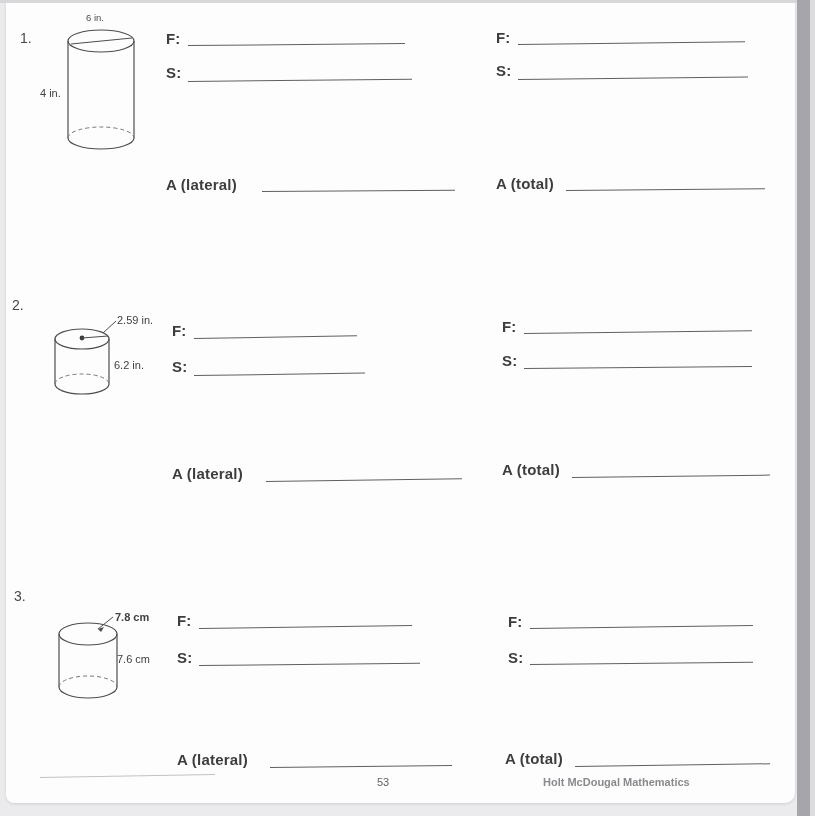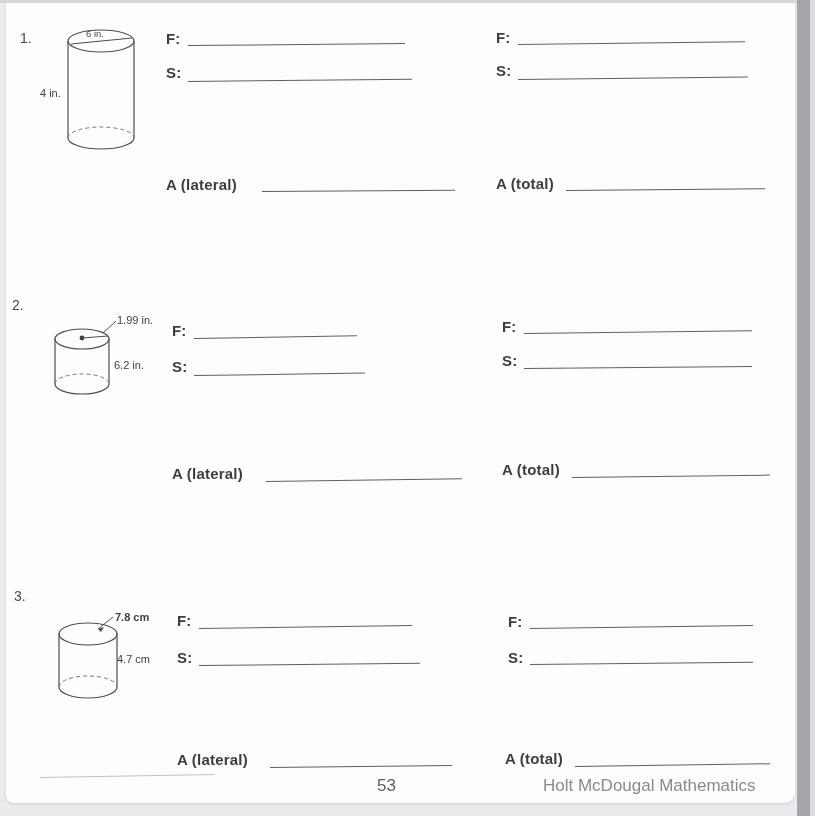--- a/index.html
+++ b/index.html
@@ -9,23 +9,23 @@
          border-radius:0 0 10px 8px;box-shadow:0 1px 3px rgba(0,0,0,.12);}
   .top-strip{position:absolute;left:0;top:0;width:815px;height:3px;background:#d7d7da;}
   .scroll-band{position:absolute;left:797px;top:0;width:13px;height:816px;background:#a5a5ab;}
   .edge-strip{position:absolute;left:810px;top:0;width:5px;height:816px;background:#dcdcdf;}
 
   .pnum{position:absolute;font-size:14px;color:#474747;}
   .lbl{position:absolute;font-weight:700;font-size:15px;color:#3d3d3d;letter-spacing:.2px;}
   .bl{position:absolute;height:0;border-bottom:1.5px solid #606060;transform-origin:left center;}
   .dim{position:absolute;font-size:11px;color:#3f3f3f;}
   .dim-sm{position:absolute;font-size:9.5px;color:#4a4a4a;}
-  .foot{position:absolute;font-size:17px;}
+  .foot{position:absolute;font-size:11px;}
   .foot-page{color:#5f5f5f;}
-  .foot-pub{color:#8a8a8e;}
+  .foot-pub{color:#8a8a8e;font-weight:bold;}
   .fig{position:absolute;}
   .stray{position:absolute;height:0;border-bottom:1px solid #c2c2c4;transform-origin:left center;}
 </style>
 </head>
 <body>
 
 <div class="screen">
   <div class="sheet"></div>
   <div class="top-strip"></div>
   <div class="scroll-band"></div>
@@ -34,21 +34,21 @@
   <div class="pnum" style="left:20px;top:30px;">1.</div>
 
   <svg class="fig" style="left:55px;top:22px;" width="100" height="142" viewBox="0 0 100 142">
     <ellipse cx="46" cy="19" rx="33" ry="11" fill="none" stroke="#4d4d4d" stroke-width="1.2"></ellipse>
     <line x1="16" y1="22" x2="77" y2="16" stroke="#4d4d4d" stroke-width="1"></line>
     <line x1="13" y1="19" x2="13" y2="116" stroke="#4d4d4d" stroke-width="1.2"></line>
     <line x1="79" y1="19" x2="79" y2="116" stroke="#4d4d4d" stroke-width="1.2"></line>
     <path d="M13,116 A33,11 0 0 0 79,116" fill="none" stroke="#4d4d4d" stroke-width="1.2"></path>
     <path d="M13,116 A33,11 0 0 1 79,116" fill="none" stroke="#777" stroke-width="1" stroke-dasharray="4 3"></path>
   </svg>
-  <div class="dim-sm" style="left:86px;top:28px;text-align:center;">6 in.</div>
+  <div class="dim-sm" style="left:86px;top:12px;text-align:center;">6 in.</div>
   <div class="dim" style="left:40px;top:87px;">4 in.</div>
 
   <div class="lbl" style="left:166px;top:30px;">F:</div>
   <div class="bl" style="left:188px;top:45px;width:217px;transform:rotate(-.5deg);"></div>
   <div class="lbl" style="left:166px;top:64px;">S:</div>
   <div class="bl" style="left:188px;top:81px;width:224px;transform:rotate(-.6deg);"></div>
 
   <div class="lbl" style="left:496px;top:29px;">F:</div>
   <div class="bl" style="left:518px;top:44px;width:227px;transform:rotate(-.7deg);"></div>
   <div class="lbl" style="left:496px;top:62px;">S:</div>
@@ -64,21 +64,21 @@
   <svg class="fig" style="left:50px;top:312px;" width="78" height="95" viewBox="0 0 78 95">
     <ellipse cx="32" cy="27" rx="27" ry="10" fill="none" stroke="#4d4d4d" stroke-width="1.2"></ellipse>
     <circle cx="32" cy="26" r="2.4" fill="#3d3d3d"></circle>
     <line x1="32" y1="26" x2="58" y2="24" stroke="#4d4d4d" stroke-width="1"></line>
     <line x1="53" y1="21" x2="66" y2="9" stroke="#4d4d4d" stroke-width="1"></line>
     <line x1="5" y1="27" x2="5" y2="72" stroke="#4d4d4d" stroke-width="1.2"></line>
     <line x1="59" y1="27" x2="59" y2="72" stroke="#4d4d4d" stroke-width="1.2"></line>
     <path d="M5,72 A27,10 0 0 0 59,72" fill="none" stroke="#4d4d4d" stroke-width="1.2"></path>
     <path d="M5,72 A27,10 0 0 1 59,72" fill="none" stroke="#777" stroke-width="1" stroke-dasharray="4 3"></path>
   </svg>
-  <div class="dim" style="left:117px;top:314px;">1.99 in.</div>
+  <div class="dim" style="left:117px;top:314px;">2.59 in.</div>
   <div class="dim" style="left:114px;top:359px;">6.2 in.</div>
 
   <div class="lbl" style="left:172px;top:322px;">F:</div>
   <div class="bl" style="left:194px;top:338px;width:163px;transform:rotate(-1deg);"></div>
   <div class="lbl" style="left:172px;top:358px;">S:</div>
   <div class="bl" style="left:194px;top:375px;width:171px;transform:rotate(-.8deg);"></div>
 
   <div class="lbl" style="left:502px;top:318px;">F:</div>
   <div class="bl" style="left:524px;top:333px;width:228px;transform:rotate(-.7deg);"></div>
   <div class="lbl" style="left:502px;top:352px;">S:</div>
@@ -94,21 +94,21 @@
   <svg class="fig" style="left:52px;top:603px;" width="82" height="98" viewBox="0 0 82 98">
     <ellipse cx="36" cy="31" rx="29" ry="11" fill="none" stroke="#4d4d4d" stroke-width="1.2"></ellipse>
     <line x1="46" y1="26" x2="61" y2="14" stroke="#4d4d4d" stroke-width="1"></line>
     <path d="M46,26 l6,-2 l-3,5 z" fill="#4d4d4d"></path>
     <line x1="7" y1="31" x2="7" y2="84" stroke="#4d4d4d" stroke-width="1.2"></line>
     <line x1="65" y1="31" x2="65" y2="84" stroke="#4d4d4d" stroke-width="1.2"></line>
     <path d="M7,84 A29,11 0 0 0 65,84" fill="none" stroke="#4d4d4d" stroke-width="1.2"></path>
     <path d="M7,84 A29,11 0 0 1 65,84" fill="none" stroke="#777" stroke-width="1" stroke-dasharray="4 3"></path>
   </svg>
   <div class="dim" style="left:115px;top:611px;font-weight:bold;">7.8 cm</div>
-  <div class="dim" style="left:117px;top:653px;">4.7 cm</div>
+  <div class="dim" style="left:117px;top:653px;">7.6 cm</div>
 
   <div class="lbl" style="left:177px;top:612px;">F:</div>
   <div class="bl" style="left:199px;top:628px;width:213px;transform:rotate(-.8deg);"></div>
   <div class="lbl" style="left:177px;top:649px;">S:</div>
   <div class="bl" style="left:199px;top:665px;width:221px;transform:rotate(-.6deg);"></div>
 
   <div class="lbl" style="left:508px;top:613px;">F:</div>
   <div class="bl" style="left:530px;top:628px;width:223px;transform:rotate(-.8deg);"></div>
   <div class="lbl" style="left:508px;top:649px;">S:</div>
   <div class="bl" style="left:530px;top:664px;width:223px;transform:rotate(-.6deg);"></div>

